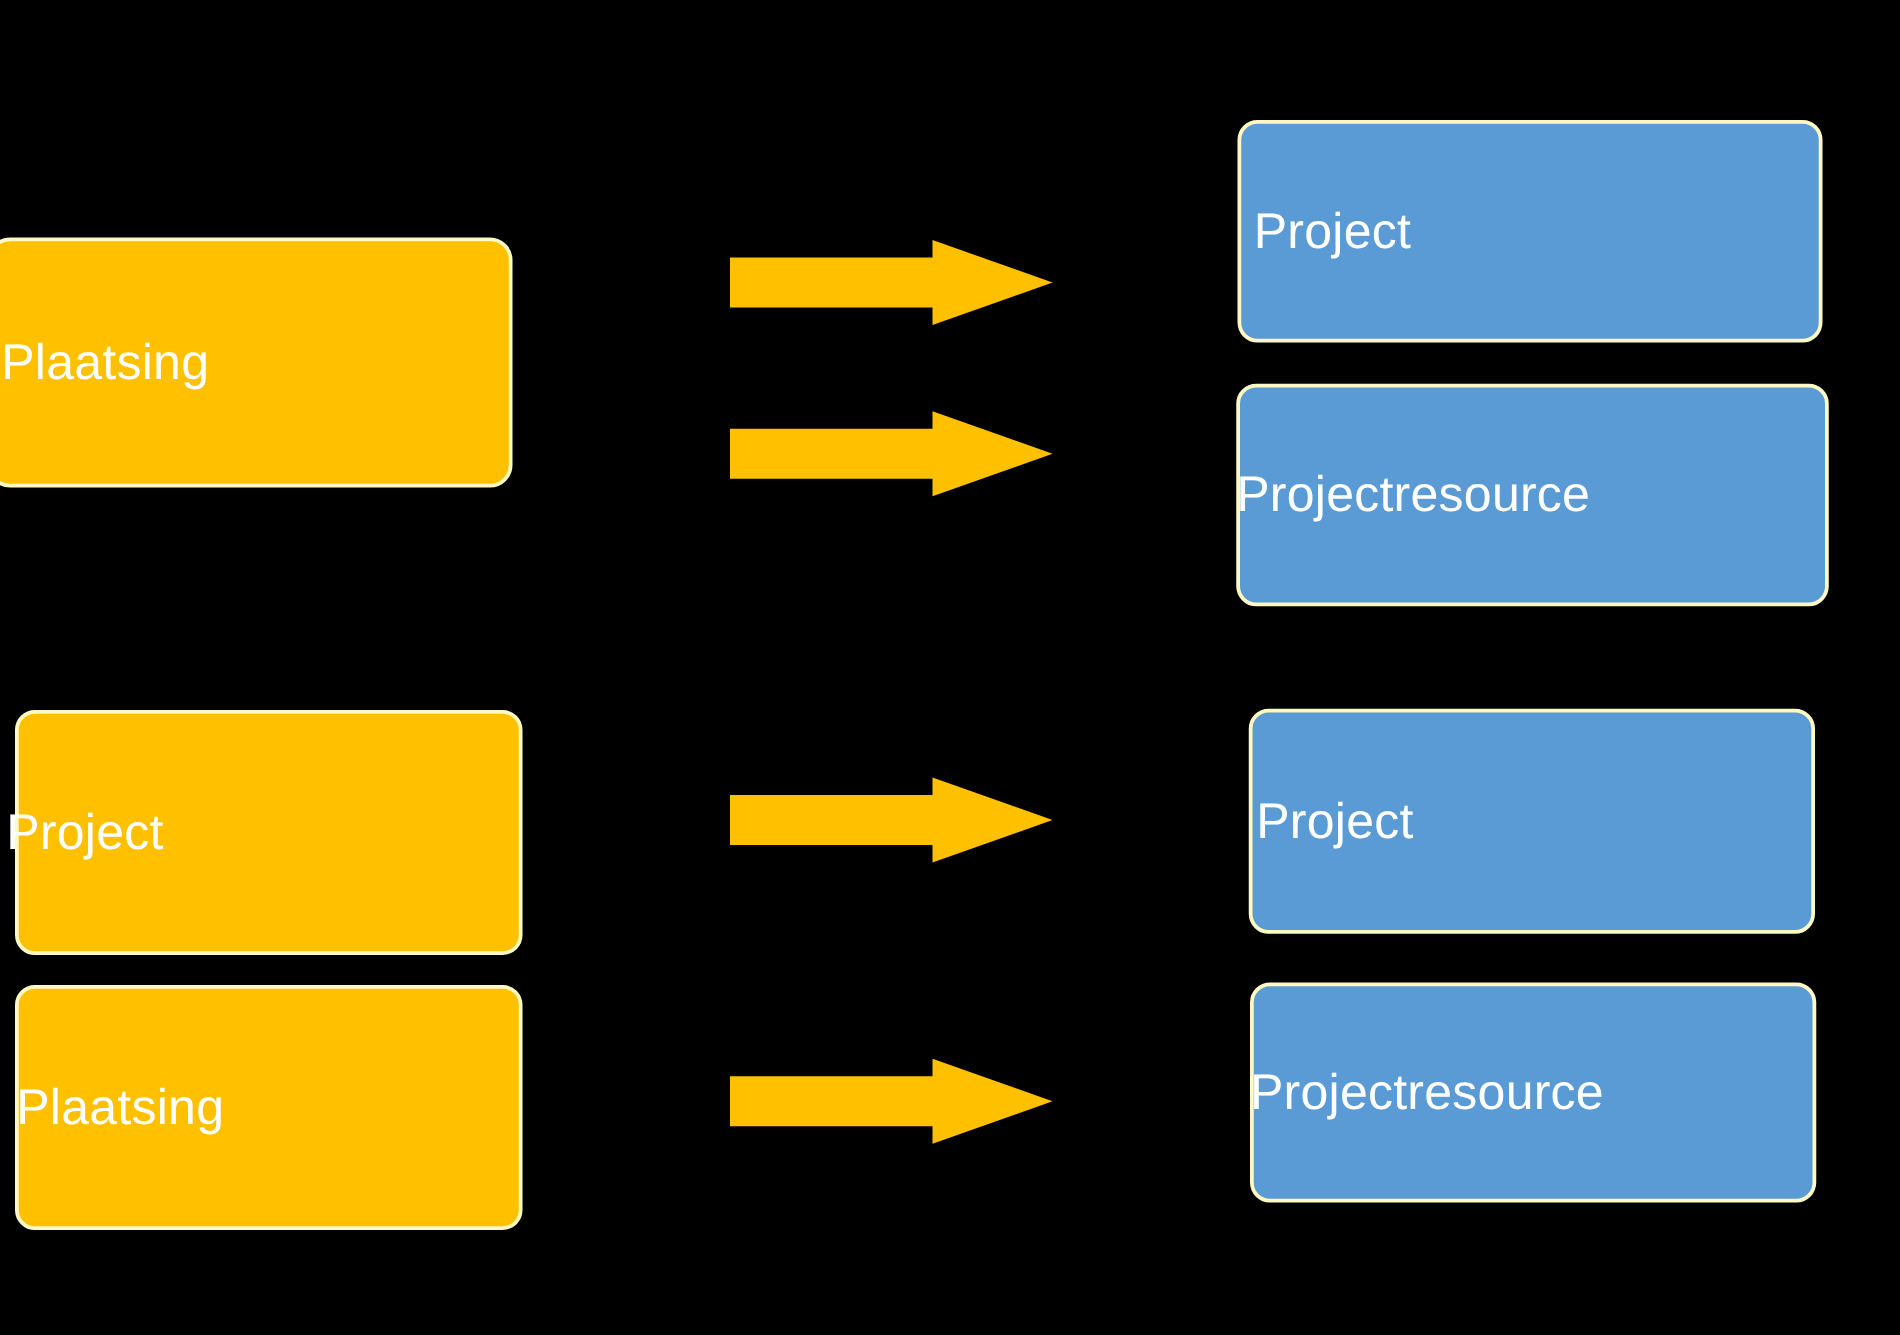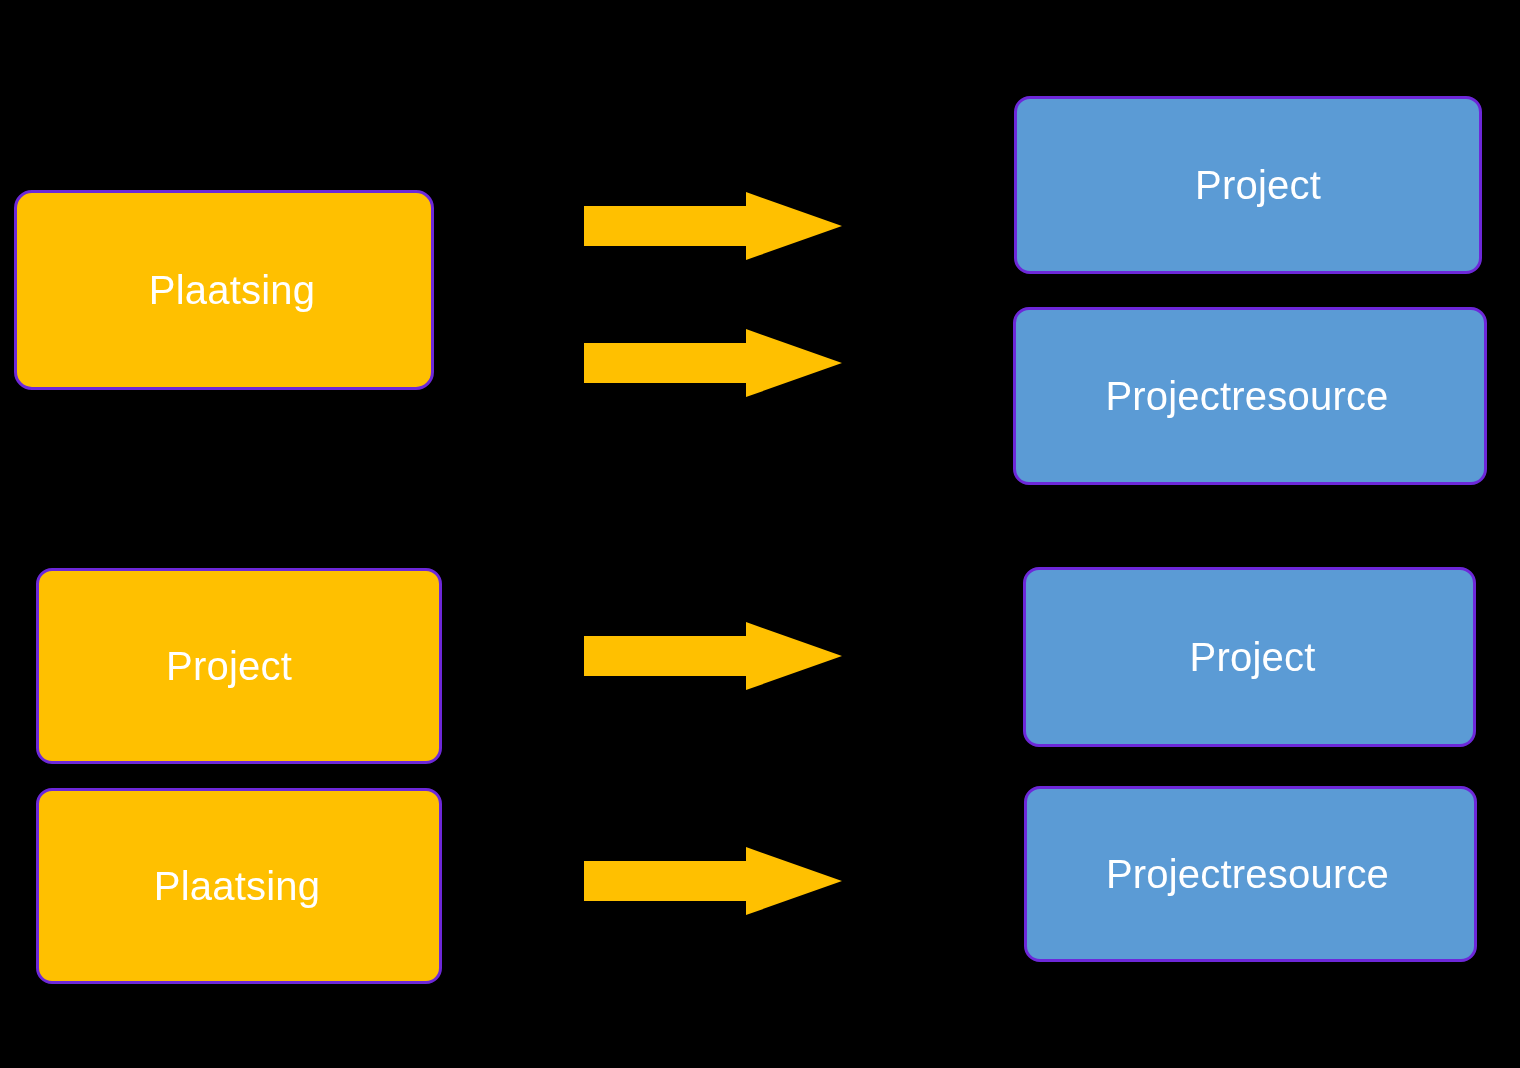--- a/index.html
+++ b/index.html
@@ -13,25 +13,24 @@
     width: 1520px;
     height: 1068px;
     background: #000000;
     overflow: hidden;
     font-family: "Liberation Sans", sans-serif;
   }
   .node {
     position: absolute;
     box-sizing: border-box;
     border-radius: 16px;
-    border: 3px solid #6d28d9;
+    border: 3px solid #fef9c3;
     display: flex;
     align-items: center;
-    justify-content: center;
-    margin-left: 24px;
+    justify-content: flex-start;
   }
   .node-label {
     color: #FFFFFF;
     font-size: 40px;
     font-weight: 400;
     line-height: 1.1;
     letter-spacing: 0.2px;
     white-space: nowrap;
   }
   .node.source {

